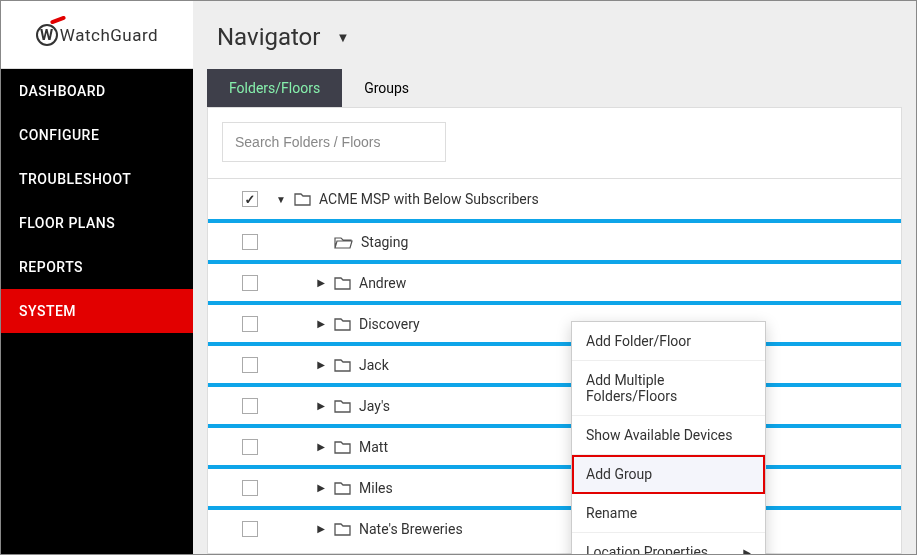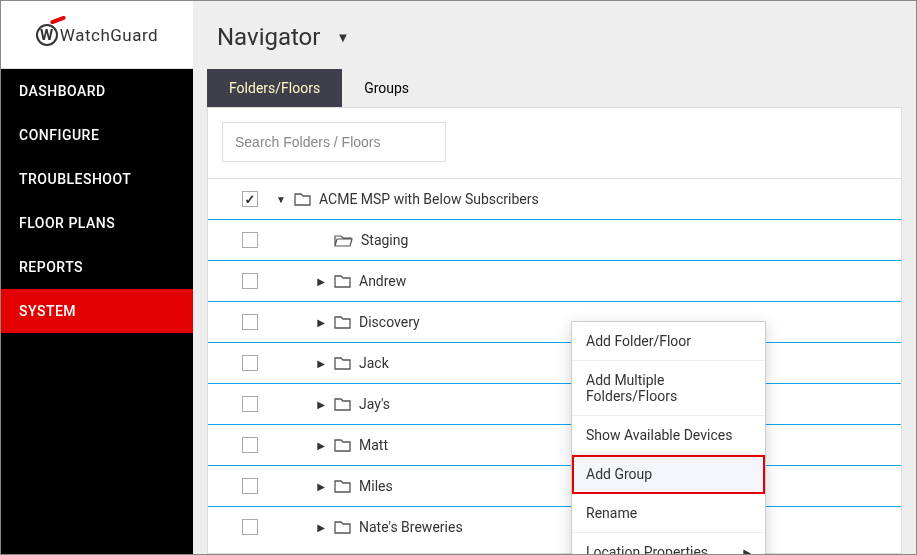--- a/index.html
+++ b/index.html
@@ -98,21 +98,21 @@
       gap: 0;
     }
     .tab {
       padding: 11px 22px;
       font-size: 14px;
       color: #000000;
       cursor: pointer;
     }
     .tab.active {
       background: #3e3f4a;
-      color: #fef9c3;
+      color: #86efac;
     }
     
     .content-card {
       background: #fff;
       margin: 0 14px 0 14px;
       border: 1px solid #ddd;
       padding-top: 14px;
       flex: 1;
       position: relative;
     }
@@ -128,21 +128,21 @@
       border: 1px solid #ddd;
       color: #555;
       outline: none;
     }
     .search-box input::placeholder { color: #888; }
     
     .tree-row {
       display: flex;
       align-items: center;
       height: 41px;
-      border-top: 1px solid #0ea5e9;
+      border-top: 4px solid #0ea5e9;
       font-size: 14px;
       color: #333;
     }
     .tree-row.root { border-top: 1px solid #ddd; }
     .checkbox {
       width: 16px;
       height: 16px;
       border: 1px solid #aaa;
       background: #fff;
       margin-left: 34px;

